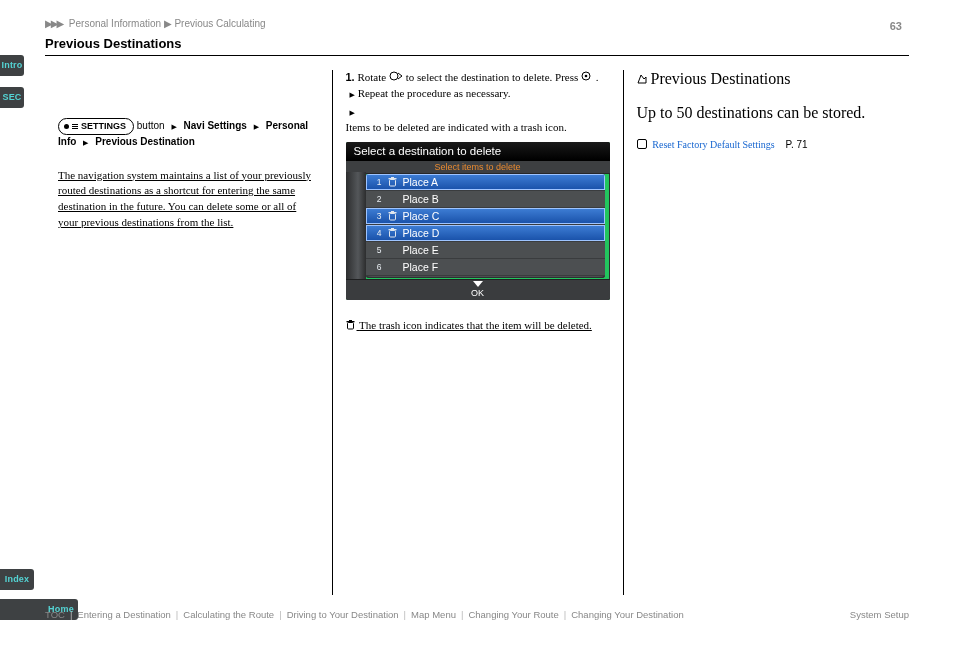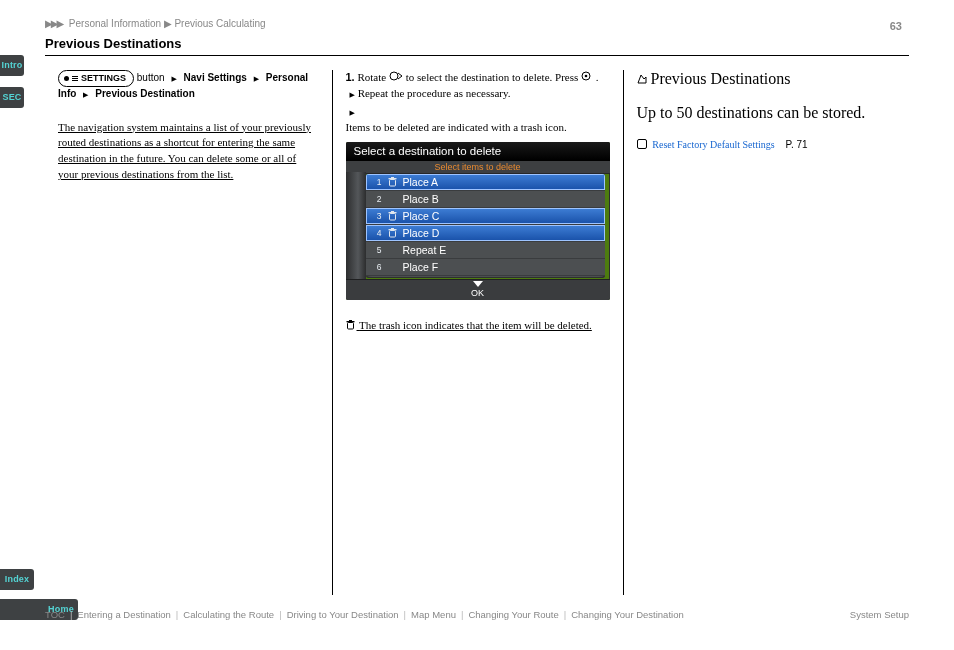--- a/index.html
+++ b/index.html
@@ -62,41 +62,41 @@
     column-gap:0;
   }
   .col{position:relative;padding:0 13px;}
   .col+.col{border-left:1px solid #000;}
   .menu-path{
     font:10px/1.45 var(--sans);color:#000;margin:0 0 8px 0;
   }
   .menu-path .btn{
     display:inline-flex;align-items:center;gap:3px;
     border:1px solid #000;border-radius:9px;padding:1px 7px 1px 5px;
-    font-weight:700;font-size:9px;
+    font-weight:700;font-size:9px;margin-top:48px;
   }
   .menu-path .btn .dot{width:5px;height:5px;border-radius:50%;background:#000;display:inline-block;}
   .menu-path .btn .bars{display:inline-flex;flex-direction:column;gap:1px;}
   .menu-path .btn .bars i{width:6px;height:1px;background:#000;display:block;}
   .menu-path .sep::before{content:"\25B6";font-size:7px;margin:0 4px;color:#000;}
   .steps{font:11px/1.45 var(--serif);margin:0;padding:0;list-style:none;}
   .steps li{margin:0 0 6px 0;}
   .steps li b{font-family:var(--sans);font-weight:700;font-size:11px;}
   .steps li .arrow::before{content:"\25B6";font-size:7px;margin-left:4px;color:#000;}
   .steps .note{font-family:var(--serif);font-size:11px;}
   .hint{font:11px/1.45 var(--serif);margin:18px 0 0 0;text-decoration:underline;}
   .hint .trash-mini{vertical-align:-1px;margin-right:2px;}
   .xref{font:10px/1.4 var(--sans);color:#000;margin-top:6px;text-indent:-10px;padding-left:10px;}
   .xref .link{color:#1766d0;font-family:var(--serif);}
   .xref .icno{font-family:var(--sans);padding-left:8px;}
   .xref .dos{display:inline-block;width:8px;height:8px;border:1px solid #000;border-radius:2px;margin-right:3px;position:relative;top:1px;}
   
   .device{
     width:264px;height:158px;margin:6px auto 10px auto;position:relative;
-    background:#4d7c0f;border-radius:2px;overflow:hidden;
+    background:#22c55e;border-radius:2px;overflow:hidden;
     box-shadow:inset 0 0 0 1px #2c2d2e;
   }
   .device .titlebar{
     height:18px;background:linear-gradient(#1a1a1a,#000);color:#fff;
     font:11.5px/18px var(--sans);padding-left:8px;
     border-bottom:1px solid #000;
   }
   .device .sub{
     height:12px;text-align:center;color:#e98a30;font:9px/12px var(--sans);
     background:#3d3f41;border-bottom:1px solid #262728;
@@ -234,21 +234,21 @@
               <svg class="trash" width="9" height="10" viewBox="0 0 9 10">
                 <rect x="1.5" y="2.5" width="6" height="6.5" rx="1" fill="none" stroke="#dfe6ee"></rect>
                 <rect x="0.5" y="1" width="8" height="1.3" fill="#dfe6ee"></rect>
                 <rect x="3" y="0" width="3" height="1" fill="#dfe6ee"></rect>
               </svg>
               <span>Place D</span>
             </div>
             <div class="row">
               <span class="num">5</span>
               <span style="width:9px"></span>
-              <span>Repeat E</span>
+              <span>Place E</span>
             </div>
             <div class="row">
               <span class="num">6</span>
               <span style="width:9px"></span>
               <span>Place F</span>
             </div>
           </div>
       <div class="okbar">
         <div class="tri"></div>
         <span>OK</span>

